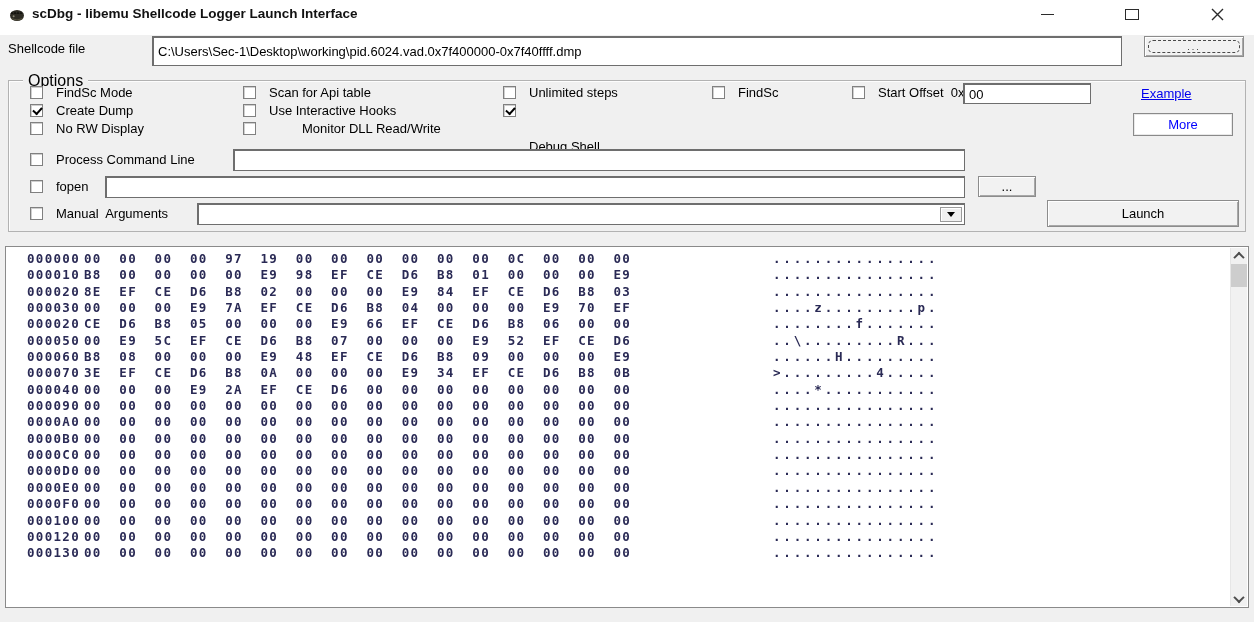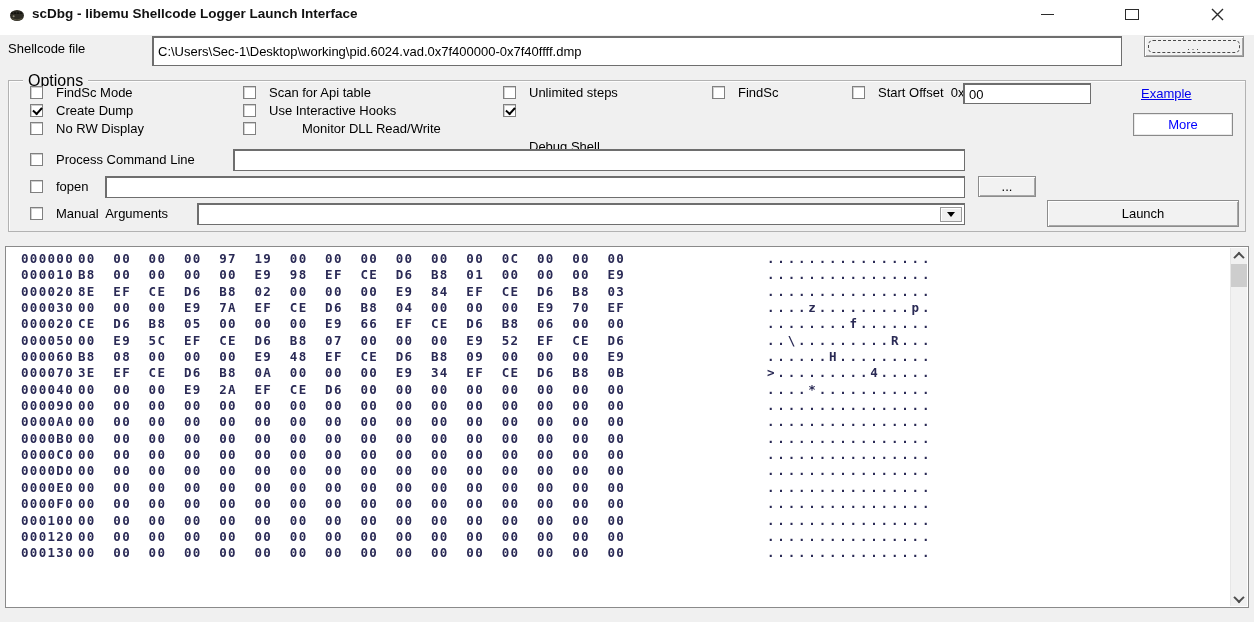--- a/index.html
+++ b/index.html
@@ -36,21 +36,21 @@
   .browse-dotted .inner{position:absolute;left:3px;top:3px;right:3px;bottom:3px;border:1px dashed #4a4a4a;
            border-radius:5px;display:flex;align-items:center;justify-content:center;font-size:9px;color:#333;letter-spacing:2px;}
   
   .combo-arrowbtn{position:absolute;right:2px;top:2px;bottom:2px;width:20px;background:#f0f0f0;
            border:1px solid #9a9a9a;box-shadow:inset 1px 1px 0 #fff;display:flex;align-items:center;justify-content:center;}
   .tri-down{width:0;height:0;border-left:4px solid transparent;border-right:4px solid transparent;border-top:5px solid #000;}
   
   .hexpanel{position:absolute;left:5px;top:246px;width:1244px;height:362px;background:#fff;
             border:1px solid #8a8a8a;box-sizing:border-box;overflow:hidden;}
   .hexrows{position:absolute;left:0;top:4px;right:18px;}
-  .hexrow{height:16.35px;line-height:16.35px;white-space:pre;padding-left:15px;
+  .hexrow{height:16.35px;line-height:16.35px;white-space:pre;padding-left:21px;
           font-family:"DejaVu Sans Mono",monospace;font-size:12.5px;font-weight:700;color:#2a2a55;}
   .addr{display:inline-block;width:57px;letter-spacing:1.3px;}
   .bytes{display:inline-block;width:689px;letter-spacing:1.3px;white-space:pre;}
   .ascii{display:inline-block;letter-spacing:2.8px;white-space:pre;}
   
   .sbar{position:absolute;right:1px;top:1px;width:17px;height:358px;background:#f1f1f1;border-left:1px solid #e6e6e6;box-sizing:border-box;}
   .sb-arrow{position:absolute;left:0;width:16px;height:15px;display:flex;align-items:center;justify-content:center;}
   .chev{width:6px;height:6px;border-left:2px solid #4d4d4d;border-top:2px solid #4d4d4d;}
   .chev.up{transform:rotate(45deg) translate(1px,1px);}
   .chev.down{transform:rotate(225deg) translate(1px,1px);}

